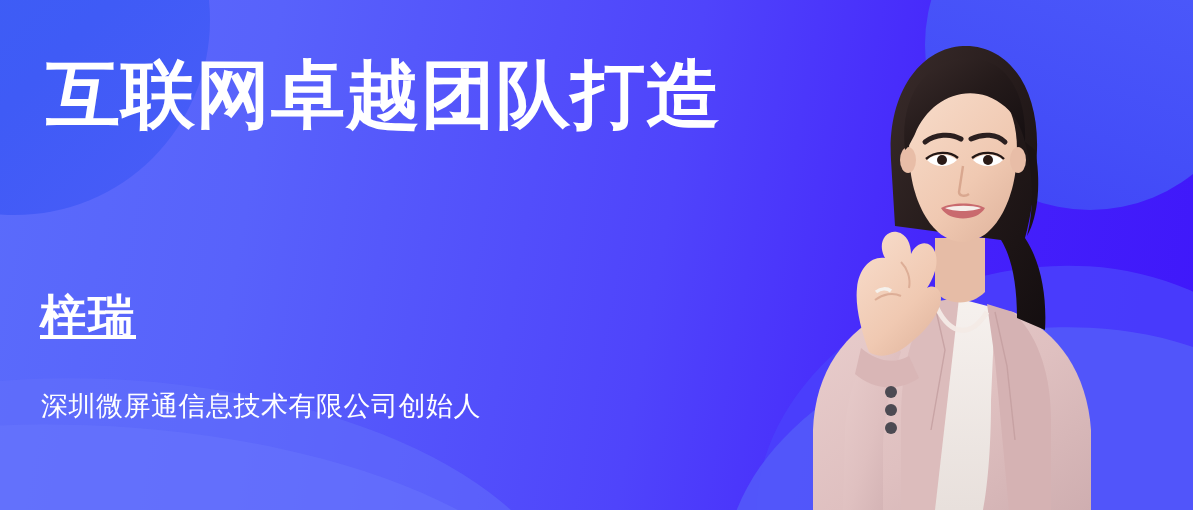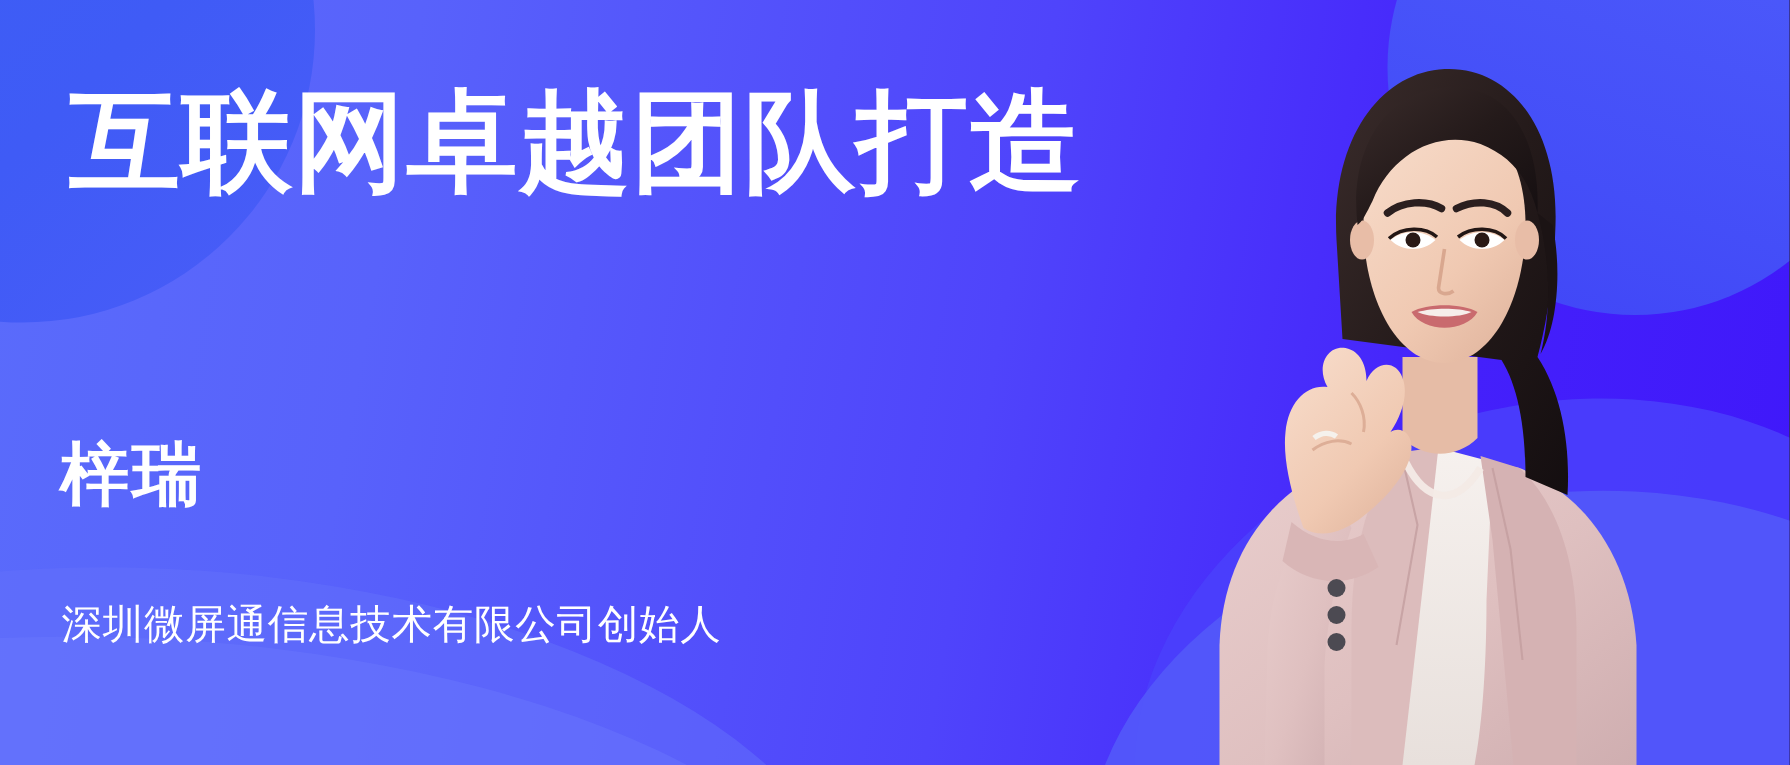--- a/index.html
+++ b/index.html
@@ -84,24 +84,25 @@
   }
   #speaker-name {
     position: absolute;
     left: 40px; top: 291px;
     font-size: 46px;
     line-height: 1.1;
     font-weight: bold;
     color: #ffffff;
     letter-spacing: 2px;
     white-space: nowrap;
+    text-decoration: underline;
   }
   #speaker-titles {
     position: absolute;
-    left: 41px; top: 396px;
+    left: 41px; top: 386px;
     font-size: 27px;
     line-height: 1.55;
     font-weight: normal;
     color: #ffffff;
     letter-spacing: .5px;
     white-space: nowrap;
   }
   .title-line { display: block; }
 
   

